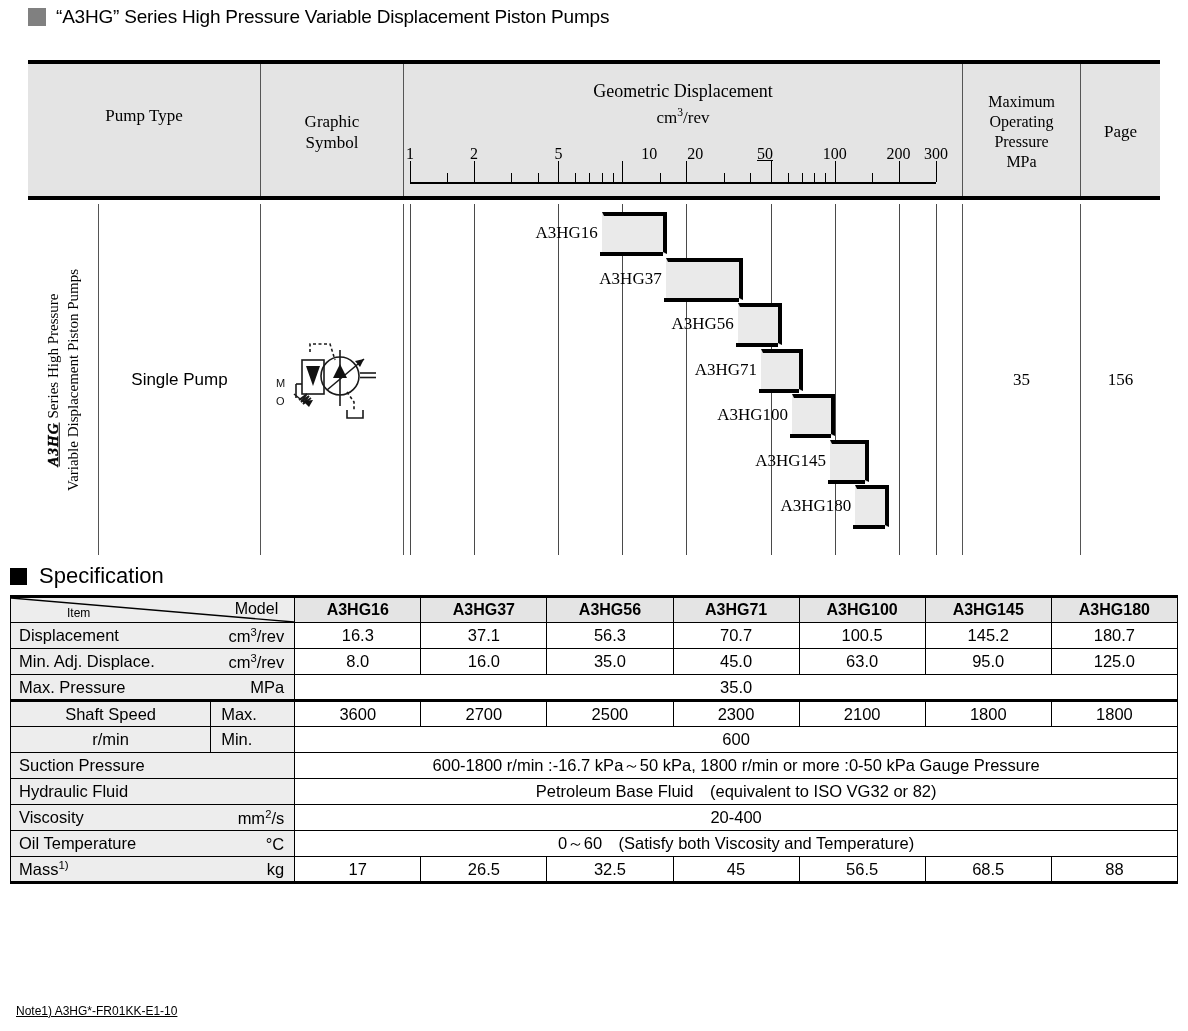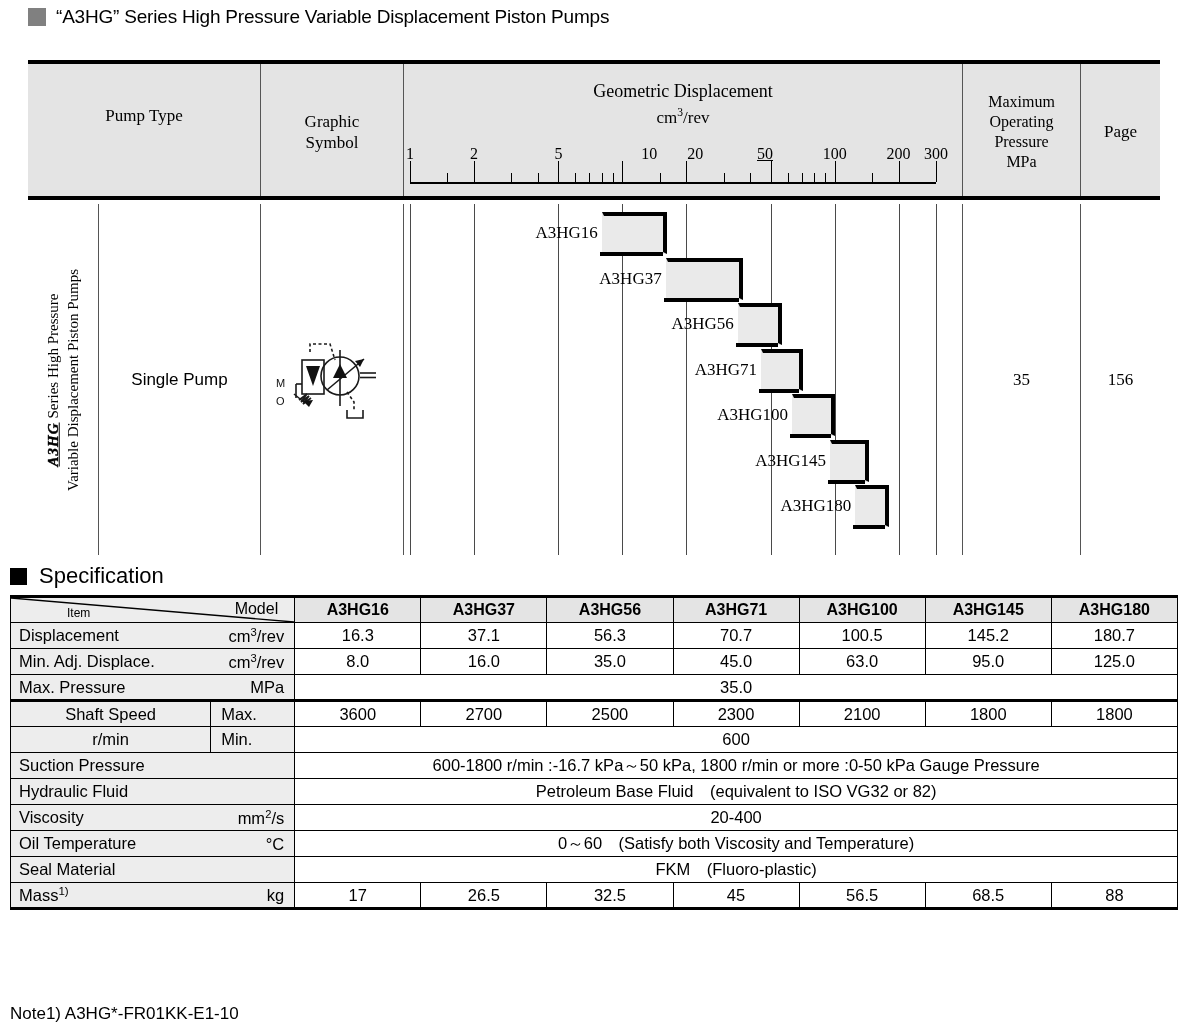--- a/index.html
+++ b/index.html
@@ -171,21 +171,21 @@
   #corner .model-w{position:absolute;right:16px;top:2px;font-size:16px;}
   #corner .item-w{position:absolute;left:12px;bottom:2px;font-size:12px;margin-left:44px;}
   #corner svg{position:absolute;left:0;top:0;width:100%;height:100%;}
   .topthick{border-top:3px solid #000 !important;}
   .botthick{border-bottom:3px solid #000 !important;}
   #spec .merged{text-align:center;}
   .shaft-lab{
     background:#ededed;text-align:center;position:relative;
   }
   #note{
-    position:absolute;left:10px;top:1004px;font-size:17px;
+    position:absolute;left:16px;top:1004px;font-size:12px;text-decoration:underline;
   }
   sup.n1{font-size:0.7em;vertical-align:super;}
 </style>
 </head>
 <body>
 
 <div id="title-bar">
   <div id="title-square"></div>
   <div id="title-text">“A3HG” Series High Pressure Variable Displacement Piston Pumps</div>
 </div>
@@ -435,24 +435,20 @@
       </tr>
       <tr>
         <td class="labcell" colspan="2"><span style="padding-left:4px">Viscosity</span><span class="unit">mm<sup class="s3">2</sup>/s</span></td>
         <td colspan="7" class="merged">20-400</td>
       </tr>
       <tr>
         <td class="labcell" colspan="2"><span style="padding-left:4px">Oil Temperature</span><span class="unit">°C</span></td>
         <td colspan="7" class="merged">0～60　(Satisfy both Viscosity and Temperature)</td>
       </tr>
       <tr>
-        <td class="labcell" colspan="2"><span style="padding-left:4px">Seal Material</span></td>
-        <td colspan="7" class="merged">FKM　(Fluoro-plastic)</td>
-      </tr>
-      <tr>
         <td class="labcell botthick" colspan="2"><span style="padding-left:4px">Mass<sup class="n1">1)</sup></span><span class="unit">kg</span></td>
         <td class="botthick">17</td>
         <td class="botthick">26.5</td>
         <td class="botthick">32.5</td>
         <td class="botthick">45</td>
         <td class="botthick">56.5</td>
         <td class="botthick">68.5</td>
         <td class="botthick">88</td>
       </tr>
     </tbody>

